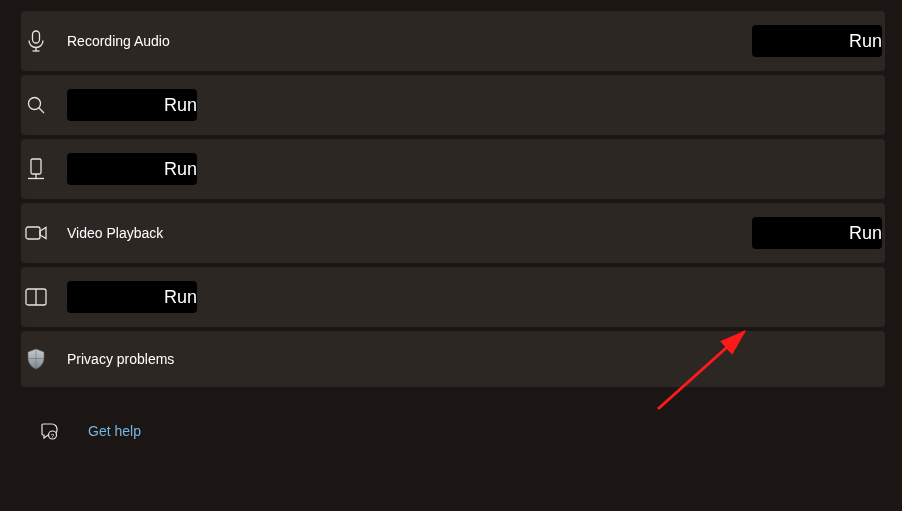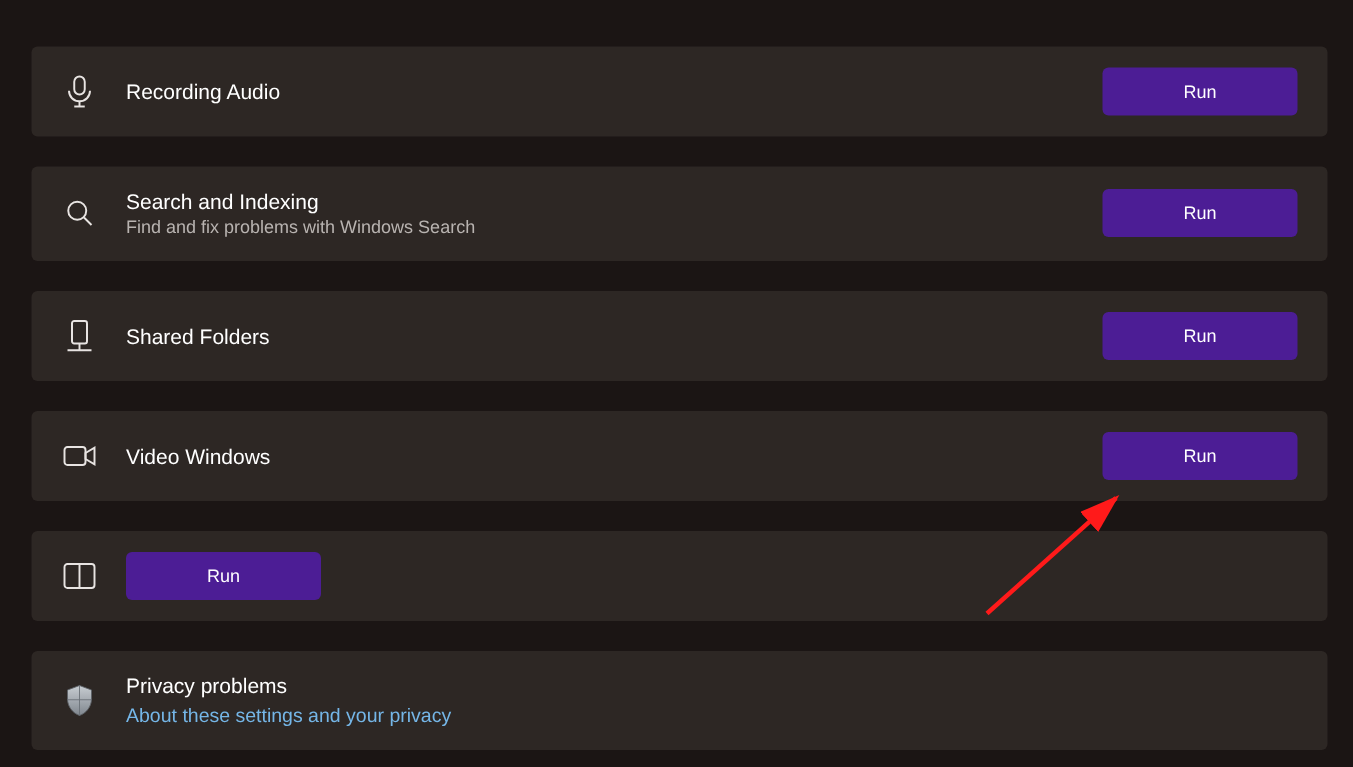--- a/index.html
+++ b/index.html
@@ -15,23 +15,22 @@
   }
   .panel {
     padding: 11px 17px 0 21px;
   }
   .card {
     background: #2d2724;
     border-radius: 4px;
     margin-bottom: 4px;
     display: flex;
     align-items: center;
-    padding: 14px 20px;
+    padding: 14px 3px;
     min-height: 56px;
-    margin-top: 20px;
   }
   .icon-wrap {
     width: 24px;
     height: 24px;
     display: flex;
     align-items: center;
     justify-content: center;
     margin-right: 19px;
     flex-shrink: 0;
     color: #e8e4e2;
@@ -54,29 +53,30 @@
     margin-top: 1px;
   }
   .link {
     font-size: 13px;
     color: #75b6e7;
     line-height: 1.3;
     margin-top: 3px;
     cursor: pointer;
   }
   .run-btn {
-    background: #4c1d95;
+    background: #000000;
     border: none;
     color: #ffffff;
-    font-size: 12px;
+    font-size: 18px;
     width: 130px;
     height: 32px;
     border-radius: 4px;
     cursor: pointer;
     font-family: inherit;
+    text-align: right;
   }
   .footer {
     padding: 28px 0 0 16px;
     display: flex;
     align-items: center;
     gap: 10px;
   }
   .footer .icon-wrap { margin-right: 17px; }
   .help-link {
     color: #75b6e7;
@@ -112,50 +112,43 @@
     <button class="run-btn">Run</button>
   </div>
 
   <div class="card">
     <span class="icon-wrap">
       <svg width="20" height="20" viewBox="0 0 20 20" fill="none" stroke="currentColor" stroke-width="1.3">
         <circle cx="8.5" cy="8.5" r="6"></circle>
         <line x1="13" y1="13" x2="18" y2="18"></line>
       </svg>
     </span>
-    <div class="text-wrap">
-      <span class="title">Search and Indexing</span>
-      <span class="subtitle">Find and fix problems with Windows Search</span>
-    </div>
     <button class="run-btn">Run</button>
   </div>
 
   <div class="card">
     <span class="icon-wrap">
       <svg width="18" height="22" viewBox="0 0 18 22" fill="none" stroke="currentColor" stroke-width="1.3">
         <rect x="4" y="1" width="10" height="15" rx="1.5"></rect>
         <line x1="1" y1="20.5" x2="17" y2="20.5"></line>
         <line x1="9" y1="16" x2="9" y2="20.5"></line>
       </svg>
     </span>
-    <div class="text-wrap">
-      <span class="title">Shared Folders</span>
-    </div>
     <button class="run-btn">Run</button>
   </div>
 
   <div class="card">
     <span class="icon-wrap">
       <svg width="22" height="16" viewBox="0 0 22 16" fill="none" stroke="currentColor" stroke-width="1.3">
         <rect x="1" y="2" width="14" height="12" rx="2"></rect>
         <path d="M15 6 L21 2.5 V13.5 L15 10 Z"></path>
       </svg>
     </span>
     <div class="text-wrap">
-      <span class="title">Video Windows</span>
+      <span class="title">Video Playback</span>
     </div>
     <button class="run-btn">Run</button>
   </div>
 
   <div class="card">
     <span class="icon-wrap">
       <svg width="22" height="18" viewBox="0 0 22 18" fill="none" stroke="currentColor" stroke-width="1.3">
         <rect x="1" y="1" width="20" height="16" rx="2"></rect>
         <line x1="11" y1="1" x2="11" y2="17"></line>
       </svg>
@@ -171,21 +164,20 @@
             <stop offset="0%" stop-color="#c8cdd2"></stop>
             <stop offset="100%" stop-color="#7f868e"></stop>
           </linearGradient>
         </defs>
         <path d="M10 1 L18 4 V10 C18 15 14.5 19.5 10 21 C5.5 19.5 2 15 2 10 V4 Z" fill="url(#sg)" stroke="#5c6167" stroke-width="0.6"></path>
         <path d="M10 1 V21 M2 10.5 H18" stroke="#6a7077" stroke-width="0.6"></path>
       </svg>
     </span>
     <div class="text-wrap">
       <span class="title">Privacy problems</span>
-      <span class="link">About these settings and your privacy</span>
     </div>
   </div>
 
   <div class="footer">
     <span class="icon-wrap">
       <svg width="20" height="20" viewBox="0 0 20 20" fill="none" stroke="currentColor" stroke-width="1.2">
         <path d="M4 3h9a5 5 0 0 1 5 5v1a5 5 0 0 1-5 5H9l-4 3v-3H4a1 1 0 0 1-1-1V4a1 1 0 0 1 1-1z"></path>
         <circle cx="13.5" cy="14" r="4" fill="#1b1514"></circle>
         <text x="13.5" y="16.5" text-anchor="middle" font-size="6" fill="currentColor" stroke="none">?</text>
       </svg>

